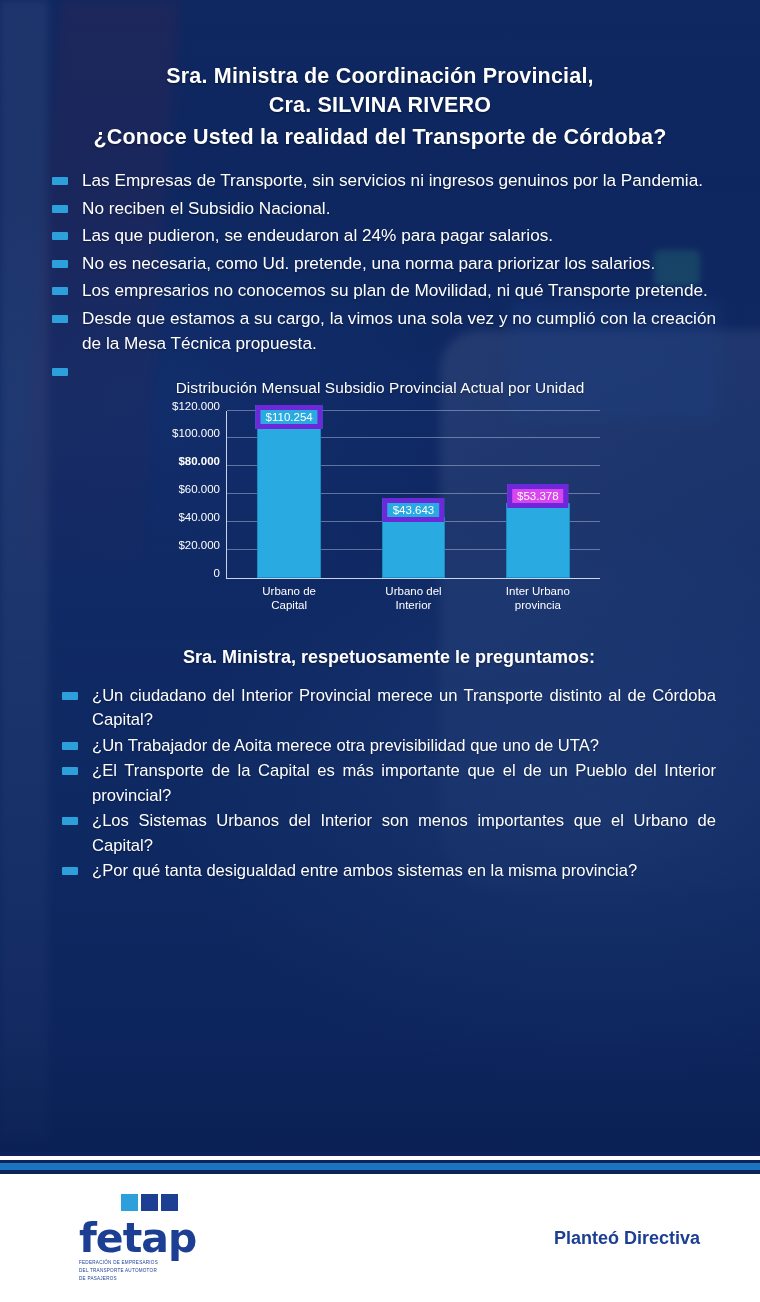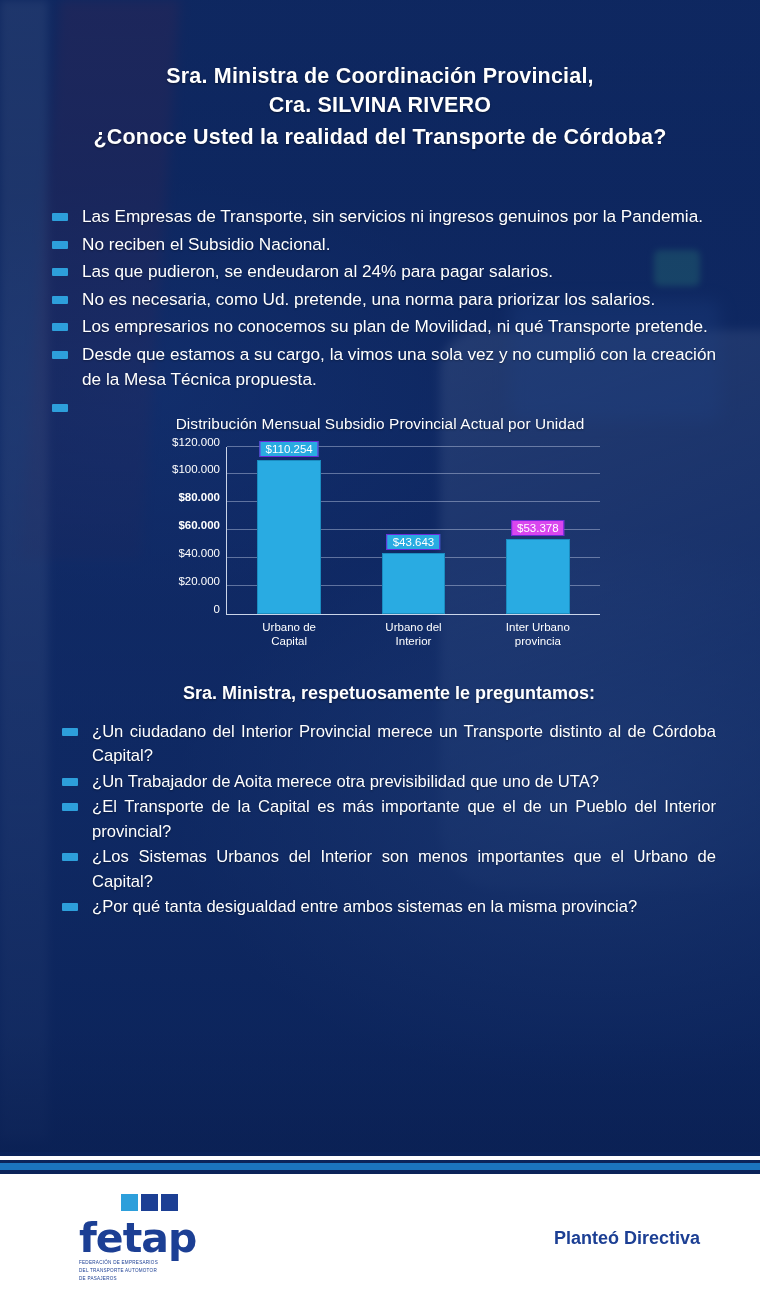--- a/index.html
+++ b/index.html
@@ -45,21 +45,21 @@
   .header { padding: 62px 44px 0; text-align: center; }
   .header h1, .header h2, .header h3 {
     color: #ffffff; font-weight: bold; letter-spacing: .2px;
     text-shadow: 0 1px 2px rgba(0,0,0,.45);
   }
   .h-line1 { font-size: 21.5px; line-height: 29px; }
   .h-line2 { font-size: 21.5px; line-height: 29px; }
   .h-line3 { font-size: 21.5px; line-height: 30px; margin-top: 2px; }
 
   
-  .bullets { margin: 52px 44px 0 46px; }
+  .bullets { margin: 16px 44px 0 46px; }
   .bullet {
     position: relative; color: #ffffff; font-size: 17.2px; line-height: 25.5px;
     padding-left: 36px; margin-bottom: 2px; text-align: justify;
     text-shadow: 0 1px 2px rgba(0,0,0,.35);
   }
   .bullet .sq {
     position: absolute; left: 6px; top: 9px; width: 16px; height: 8px;
     background: #2d9fdb; border-radius: 1px;
   }
 
@@ -85,21 +85,21 @@
     position: absolute; right: calc(100% + 7px); transform: translateY(-50%);
     color: #ffffff; font-size: 11.5px; white-space: nowrap;
   }
   .bar {
     position: absolute; bottom: 0; background: #29abe2;
     border: 1px solid #1b8cc0;
   }
   .bar-label {
     position: absolute; top: -20px; left: 50%; transform: translateX(-50%);
     background: #29abe2; color: #ffffff; font-size: 11.5px;
-    padding: 1px 5px; white-space: nowrap; border: 1px solid #6d28d9;
+    padding: 1px 5px; white-space: nowrap; border: 5px solid #6d28d9;
   }
   .xcat {
     position: absolute; top: calc(100% + 7px); left: 50%; transform: translateX(-50%);
     color: #ffffff; font-size: 11.5px; text-align: center; line-height: 14px; white-space: nowrap;
   }
 
   
   .q-head {
     margin: 26px 44px 0 62px; color: #ffffff; font-size: 18px; font-weight: bold;
     text-shadow: 0 1px 2px rgba(0,0,0,.4);
@@ -160,21 +160,21 @@
     <div class="chart-block">
       <div class="chart-title">Distribución Mensual Subsidio Provincial Actual por Unidad</div>
       <div class="chart-area">
         <div class="plot" id="plot">
             <div class="ytick" style="bottom: calc(0% - 7px);">0</div>
             <div class="gridline" style="bottom: 16.6667%;"></div>
             <div class="ytick" style="bottom: calc(16.6667% - 7px);">$20.000</div>
             <div class="gridline" style="bottom: 33.3333%;"></div>
             <div class="ytick" style="bottom: calc(33.3333% - 7px);">$40.000</div>
             <div class="gridline" style="bottom: 50%;"></div>
-            <div class="ytick" style="bottom: calc(50% - 7px); font-weight: bold;">$60.000</div>
+            <div class="ytick" style="bottom: calc(50% - 7px);">$60.000</div>
             <div class="gridline" style="bottom: 66.6667%;"></div>
             <div class="ytick" style="bottom: calc(66.6667% - 7px); font-weight: bold;">$80.000</div>
             <div class="gridline" style="bottom: 83.3333%;"></div>
             <div class="ytick" style="bottom: calc(83.3333% - 7px);">$100.000</div>
             <div class="gridline" style="bottom: 100%;"></div>
             <div class="ytick" style="bottom: calc(100% - 7px); padding-left: 32px;">$120.000</div>
             <div class="bar" style="height: 91.8783%; width: 17%; left: 8.16667%; background: rgb(41, 171, 226);">
               <div class="bar-label" style="background: rgb(41, 171, 226);">$110.254</div>
               <div class="xcat">Urbano de<br>Capital</div>
             </div>

